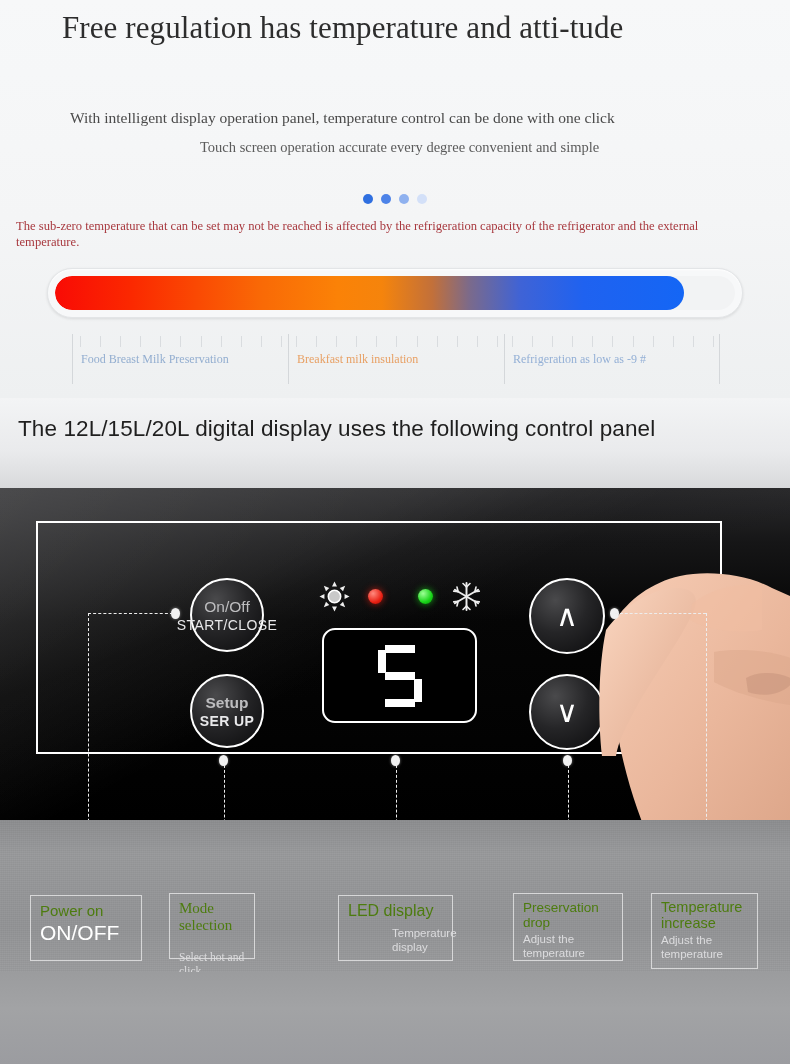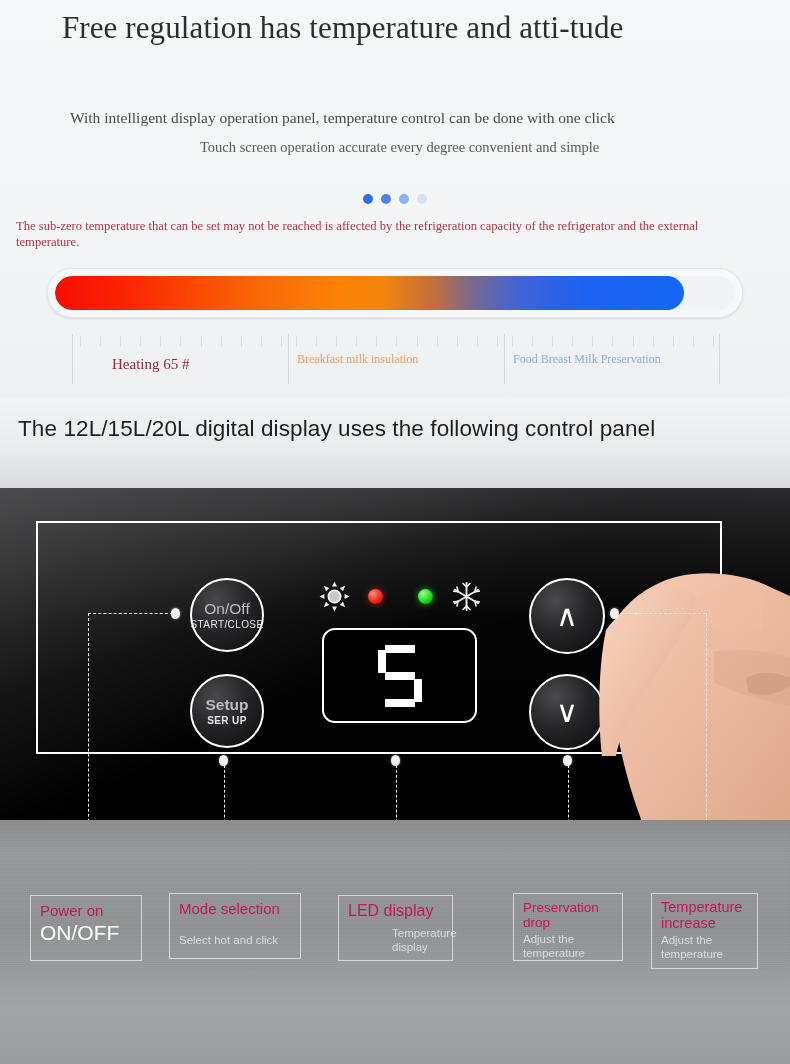--- a/index.html
+++ b/index.html
@@ -106,21 +106,21 @@
     pointer-events:none;
   }
 
   .rbtn {
     position:absolute; border-radius:50%; border:2px solid #fff;
     background:radial-gradient(circle at 34% 28%, #4a4a4c 0%, #252527 46%, #0b0b0c 100%);
     display:flex; flex-direction:column; align-items:center; justify-content:center;
     color:#b4b4b6;
   }
   .rbtn .l1 { font-size:15.5px; color:#bdbdbf; line-height:18px; }
-  .rbtn .l2 { font-size:10px; color:#e8e8ea; letter-spacing:.4px; margin-top:1px; }
+  .rbtn .l2 { font-size:14px; color:#e8e8ea; letter-spacing:.4px; margin-top:1px; }
   .rbtn .arrow { font-size:30px; color:#fff; line-height:26px; font-weight:300; }
 
   #btn-onoff { left:190px; top:578px; width:74px; height:74px; }
   #btn-setup { left:190px; top:674px; width:74px; height:74px;font-weight:bold; }
   #btn-up    { left:529px; top:578px; width:76px; height:76px; }
   #btn-down  { left:529px; top:674px; width:76px; height:76px; }
 
   
   .ind { position:absolute; }
   #ic-sun   { left:319px; top:581px; width:31px; height:31px; color:#cfcfcf; }
@@ -160,26 +160,26 @@
     position:absolute; inset:0; opacity:.35; pointer-events:none;
     background-image:
       repeating-linear-gradient(0deg, rgba(255,255,255,.05) 0 1px, rgba(0,0,0,.05) 1px 2px),
       repeating-linear-gradient(90deg, rgba(255,255,255,.04) 0 1px, rgba(0,0,0,.04) 1px 2px);
   }
 
   .cbox {
     position:absolute; border:1px solid rgba(255,255,255,.62);
     padding:6px 9px 7px 9px; color:#fff;
   }
-  .cbox .ct { font-size:15px; line-height:17px; color:#be185d; }
+  .cbox .ct { font-size:15px; line-height:17px; color:#4d7c0f; }
   .cbox .ct.strong { font-size:21px; line-height:24px; color:#ffffff; margin-top:2px; }
   .cbox .cs { font-size:11.5px; line-height:13.5px; color:#dcdcde; margin-top:3px; }
 
   #cb0 { left:30px;  top:895px; width:112px; height:66px; }
-  #cb1 { left:169px; top:893px; width:132px; height:66px; }
+  #cb1 { left:169px; top:893px; width:86px; height:66px;font-family:Liberation Serif, serif; }
   #cb2 { left:338px; top:895px; width:115px; height:66px; }
   #cb3 { left:513px; top:893px; width:110px; height:68px; }
   #cb4 { left:651px; top:893px; width:107px; height:76px; }
 
   
   .conn { position:absolute; }
   .cdot { position:absolute; width:9px; height:11px; border-radius:50%;
           background:#f1f1f1; box-shadow:0 0 3px rgba(255,255,255,.5); }
   .vline { position:absolute; width:0; border-left:1px dashed #ededed; }
   .hline { position:absolute; height:0; border-top:1px dashed #ededed; }
@@ -222,21 +222,21 @@
           <i></i>
           <i></i>
           <i></i>
           <i></i>
           <i></i>
           <i></i>
           <i></i>
           <i></i>
           <i></i>
         </div>
-        <div class="seg-lab big" style="color: rgb(142, 43, 56);">Heating 65 #</div>
+        <div class="seg-lab" style="color: rgb(147, 174, 208);">Food Breast Milk Preservation</div>
       </div>
       <div class="seg">
         <div class="ticks">
           <i></i>
           <i></i>
           <i></i>
           <i></i>
           <i></i>
           <i></i>
           <i></i>
@@ -254,21 +254,21 @@
           <i></i>
           <i></i>
           <i></i>
           <i></i>
           <i></i>
           <i></i>
           <i></i>
           <i></i>
           <i></i>
         </div>
-        <div class="seg-lab" style="color: rgb(147, 174, 208);">Food Breast Milk Preservation</div>
+        <div class="seg-lab" style="color: rgb(148, 176, 214);">Refrigeration as low as -9 #</div>
       </div>
     </div>
 </div>
 
 <div class="band2"></div>
 <div class="band2-title">The 12L/15L/20L digital display uses the following control panel</div>
 
 <div class="blackzone">
   <div class="panel-frame"></div>
   <div class="gloss"></div>

